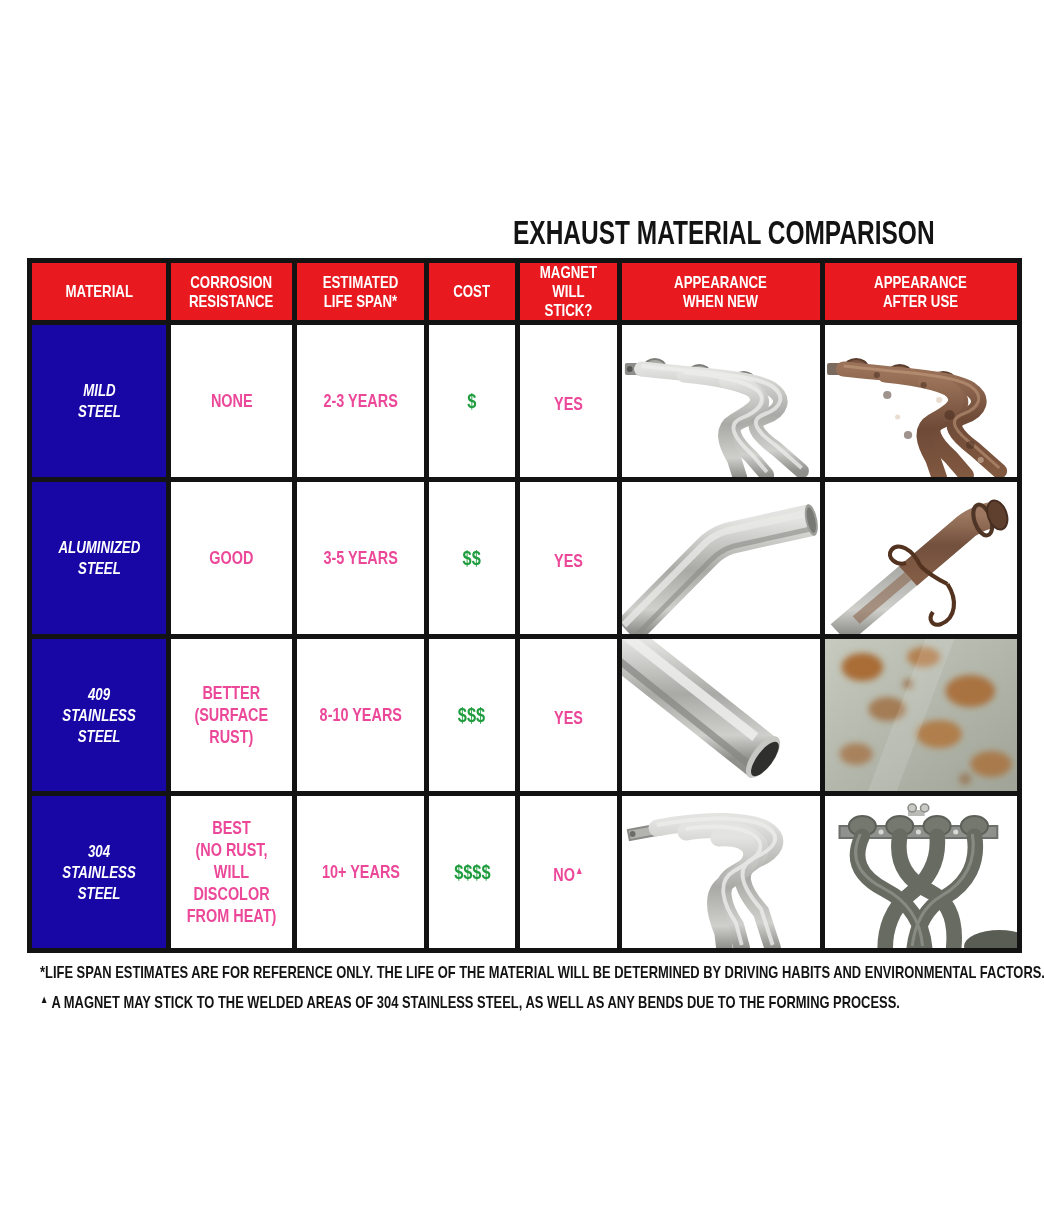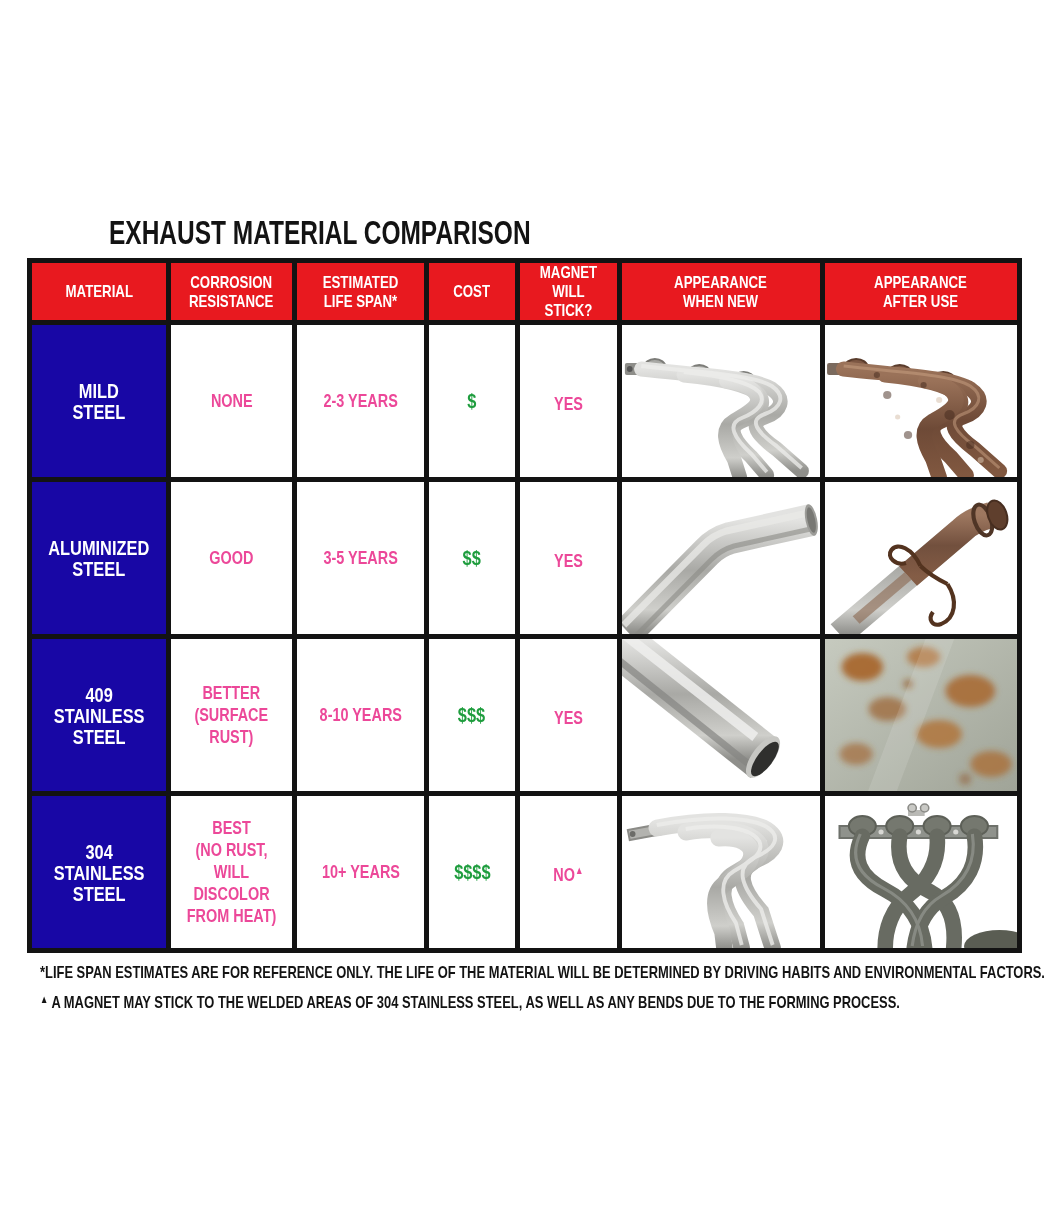--- a/index.html
+++ b/index.html
@@ -7,39 +7,39 @@
     position:relative; width:1044px; height:1213px; background:#ffffff;
     font-family:"Liberation Sans", sans-serif; font-weight:700; color:#151515;
     overflow:hidden;
   }
   
   .cx  { display:inline-block; transform:scaleX(0.78); transform-origin:50% 50%; }
   .cxl { display:inline-block; transform:scaleX(0.76); transform-origin:0 50%; white-space:nowrap; }
   .pre { white-space:pre-line; }
 
   .title {
-    position:absolute; top:213px; left:27px; width:990px; text-align:left;
+    position:absolute; top:213px; left:27px; width:990px; text-align:right;
     font-size:34px; line-height:38px; color:#131313; white-space:nowrap;
   }
   .title .cx { transform:scaleX(0.72); }
 
   table.cmp {
     position:absolute; top:258px; left:27px; width:990px;
     border-collapse:collapse; table-layout:fixed; background:#ffffff;
   }
   .cmp th, .cmp td {
     border:5px solid #131313; text-align:center; vertical-align:middle; padding:0;
     overflow:hidden;
   }
   .cmp th {
     background:#e8191f; color:#ffffff; font-size:17px; line-height:19px; height:57px;
   }
   .cmp td { font-size:18.5px; line-height:22px; color:#ec4899; }
   .cmp tr.r td { height:152px; }
-  td.mat  { background:#1807a5; color:#ffffff; font-size:21px; line-height:21px; }
+  td.mat  { background:#1807a5; color:#ffffff; font-size:17px; line-height:21px;font-style:italic; }
   td.cost { color:#1f9d3e; font-size:21px; }
   td.photo { padding:0; background:#ffffff; }
   td.photo svg { display:block; width:100%; height:152px; }
   .sup { font-size:11px; vertical-align:7px; }
 
   .fnotes { position:absolute; left:40px; top:960px; font-size:17px; color:#131313; }
   .fline  { height:26px; line-height:26px; white-space:nowrap; }
   .mk.tri { font-size:11px; vertical-align:5px; }
 </style>
 </head>

